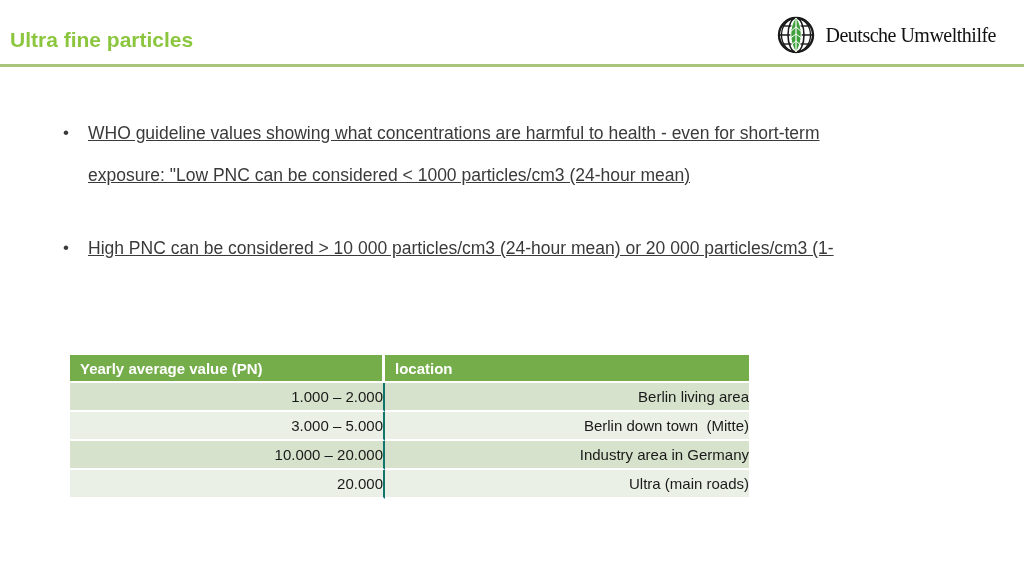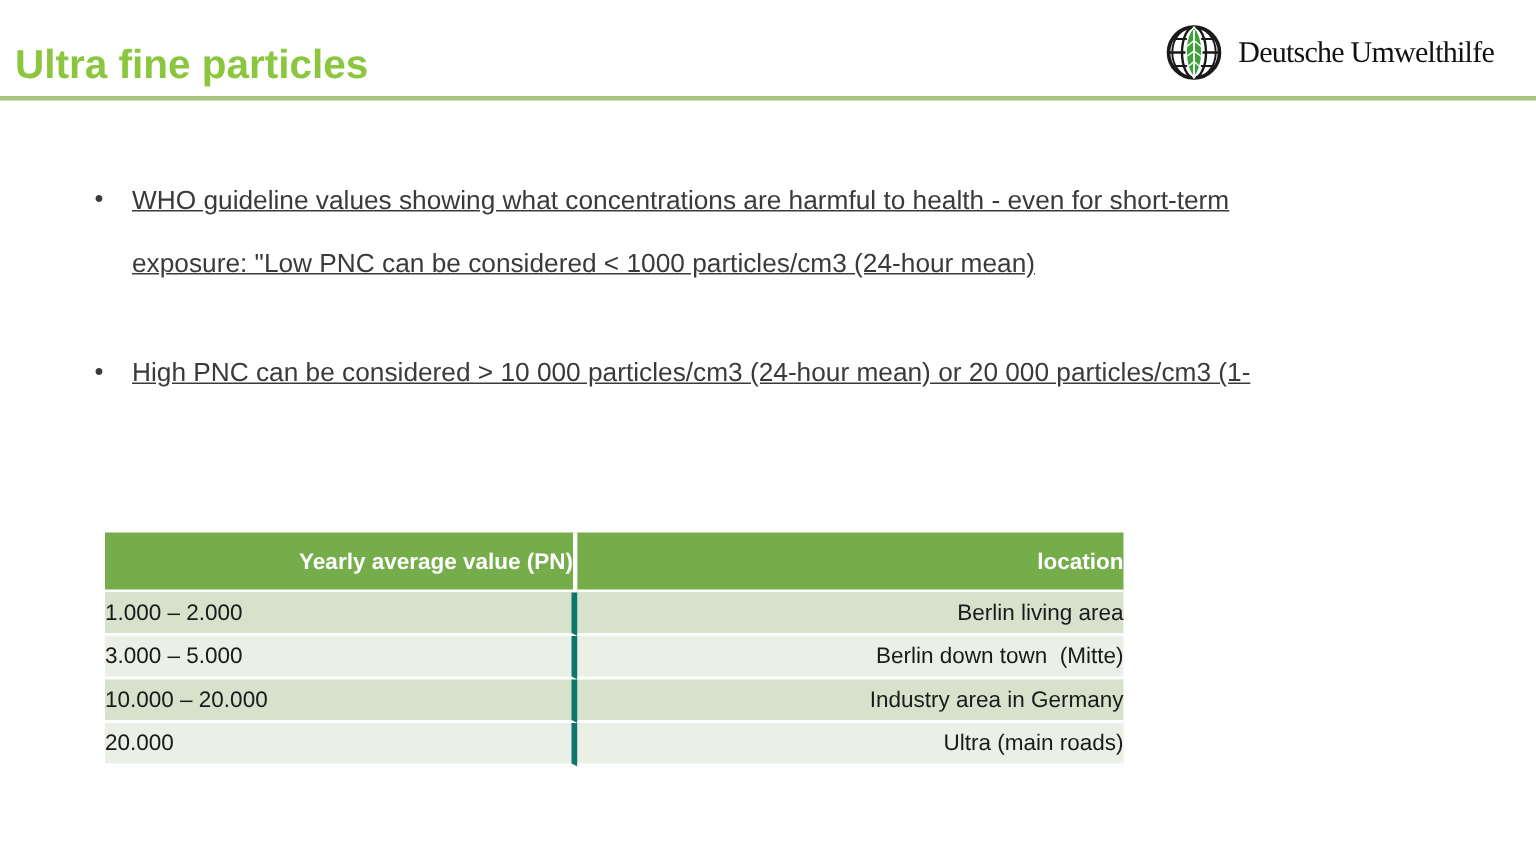--- a/index.html
+++ b/index.html
@@ -14,21 +14,21 @@
   }
   * { margin: 0; padding: 0; box-sizing: border-box; }
   html, body { width: 1024px; height: 576px; background: #ffffff; overflow: hidden; }
   body { font-family: "Liberation Sans", sans-serif; position: relative; }
 
   .slide { position: absolute; inset: 0; background: #fff; }
 
   
   .slide-title {
     position: absolute; left: 10px; top: 28px;
-    font-size: 27px; font-weight: bold; color: var(--title_green);
+    font-size: 21px; font-weight: bold; color: var(--title_green);
     letter-spacing: 0px;
   }
   .title-rule {
     position: absolute; left: 0; top: 64px; width: 1024px; height: 3px;
     background: var(--rule_green);
   }
   .logo {
     position: absolute; top: 15px; right: 28px;
     display: flex; align-items: center; gap: 10px;
   }
@@ -49,26 +49,26 @@
 
   
   .values-table {
     position: absolute; left: 70px; top: 355px;
     border-collapse: separate; border-spacing: 0;
     font-size: 15px; color: var(--table_text);
   }
   .values-table th, .values-table td { border-bottom: 2px solid #fff; }
   .values-table th {
     background: var(--header_green); color: #fff; font-weight: bold;
-    height: 40px; text-align: right; padding: 0 0 0 10px; font-size: 15px;
+    height: 28px; text-align: left; padding: 0 0 0 10px; font-size: 15px;
   }
   .values-table th.c1 { width: 315px; border-right: 3px solid #fff; }
   .values-table th.c2 { width: 364px; }
   .values-table td { height: 29px; background: var(--band_light); }
-  .values-table td.c1 { text-align: left; border-right: 4px solid #0f766e; }
+  .values-table td.c1 { text-align: right; border-right: 2px solid #0f766e; }
   .values-table td.c2 { text-align: right; padding-left: 8px; white-space: pre-wrap; }
   .values-table tr.band-dark td { background: var(--band_dark); }
 </style>
 </head>
 <body>
 
 <div class="slide">
 
   <h1 class="slide-title">Ultra fine particles</h1>
 

